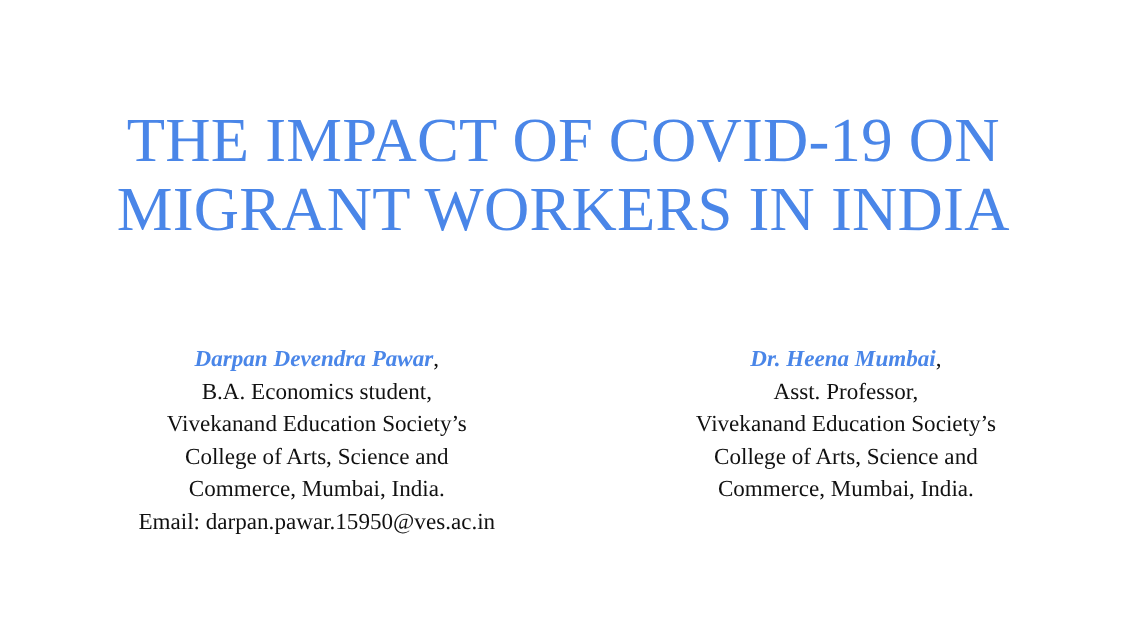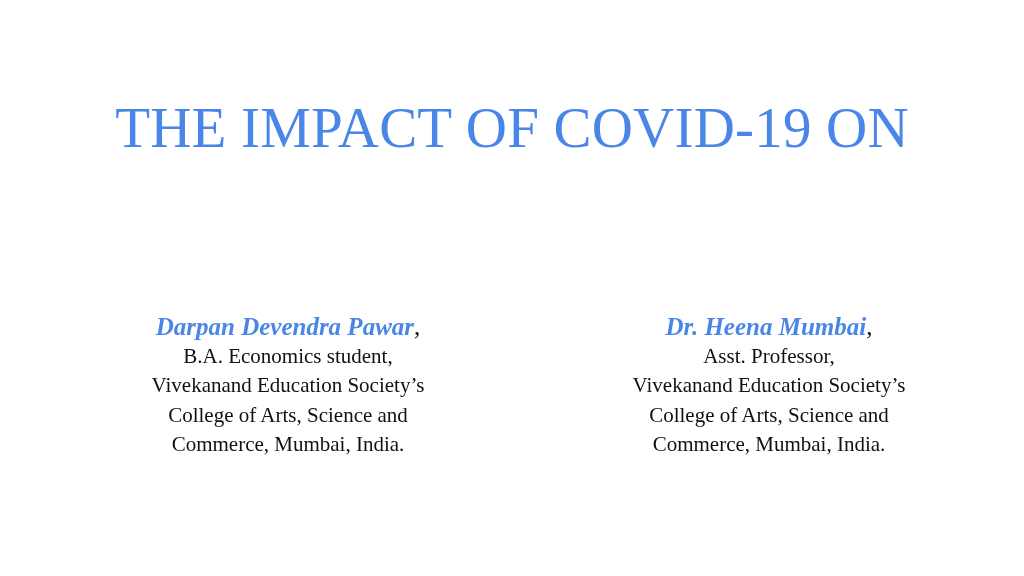--- a/index.html
+++ b/index.html
@@ -65,21 +65,21 @@
     margin-left: 78px;
   }
   .author-col.right {
     width: 420px;
     margin-left: 61px;
   }
   .author-name {
     display: block;
     font-weight: 700;
     font-style: italic;
-    font-size: 25px;
+    font-size: 21px;
     line-height: 29.5px;
     white-space: nowrap;
   }
   .author-name .nm {
     color: #4a86e8;
   }
   .author-name .punct {
     color: #111111;
     font-style: normal;
     font-weight: 400;
@@ -90,30 +90,32 @@
     text-align: center;
   }
 </style>
 </head>
 <body>
 
 <div class="slide">
 
   <div class="title-block">
     <span class="title-line">THE IMPACT OF COVID-19 ON</span>
+    <span class="title-line">MIGRANT WORKERS IN INDIA</span>
   </div>
 
   <div class="authors">
 
     <div class="author-col left">
       <span class="author-name"><span class="nm">Darpan Devendra Pawar</span><span class="punct">,</span></span>
       <span class="author-line">B.A. Economics student,</span>
       <span class="author-line">Vivekanand Education Society’s</span>
       <span class="author-line">College of Arts, Science and</span>
       <span class="author-line">Commerce, Mumbai, India.</span>
+      <span class="author-line">Email: darpan.pawar.15950@ves.ac.in</span>
     </div>
 
     <div class="author-col right">
       <span class="author-name"><span class="nm">Dr. Heena Mumbai</span><span class="punct">,</span></span>
       <span class="author-line">Asst. Professor,</span>
       <span class="author-line">Vivekanand Education Society’s</span>
       <span class="author-line">College of Arts, Science and</span>
       <span class="author-line">Commerce, Mumbai, India.</span>
     </div>
 

